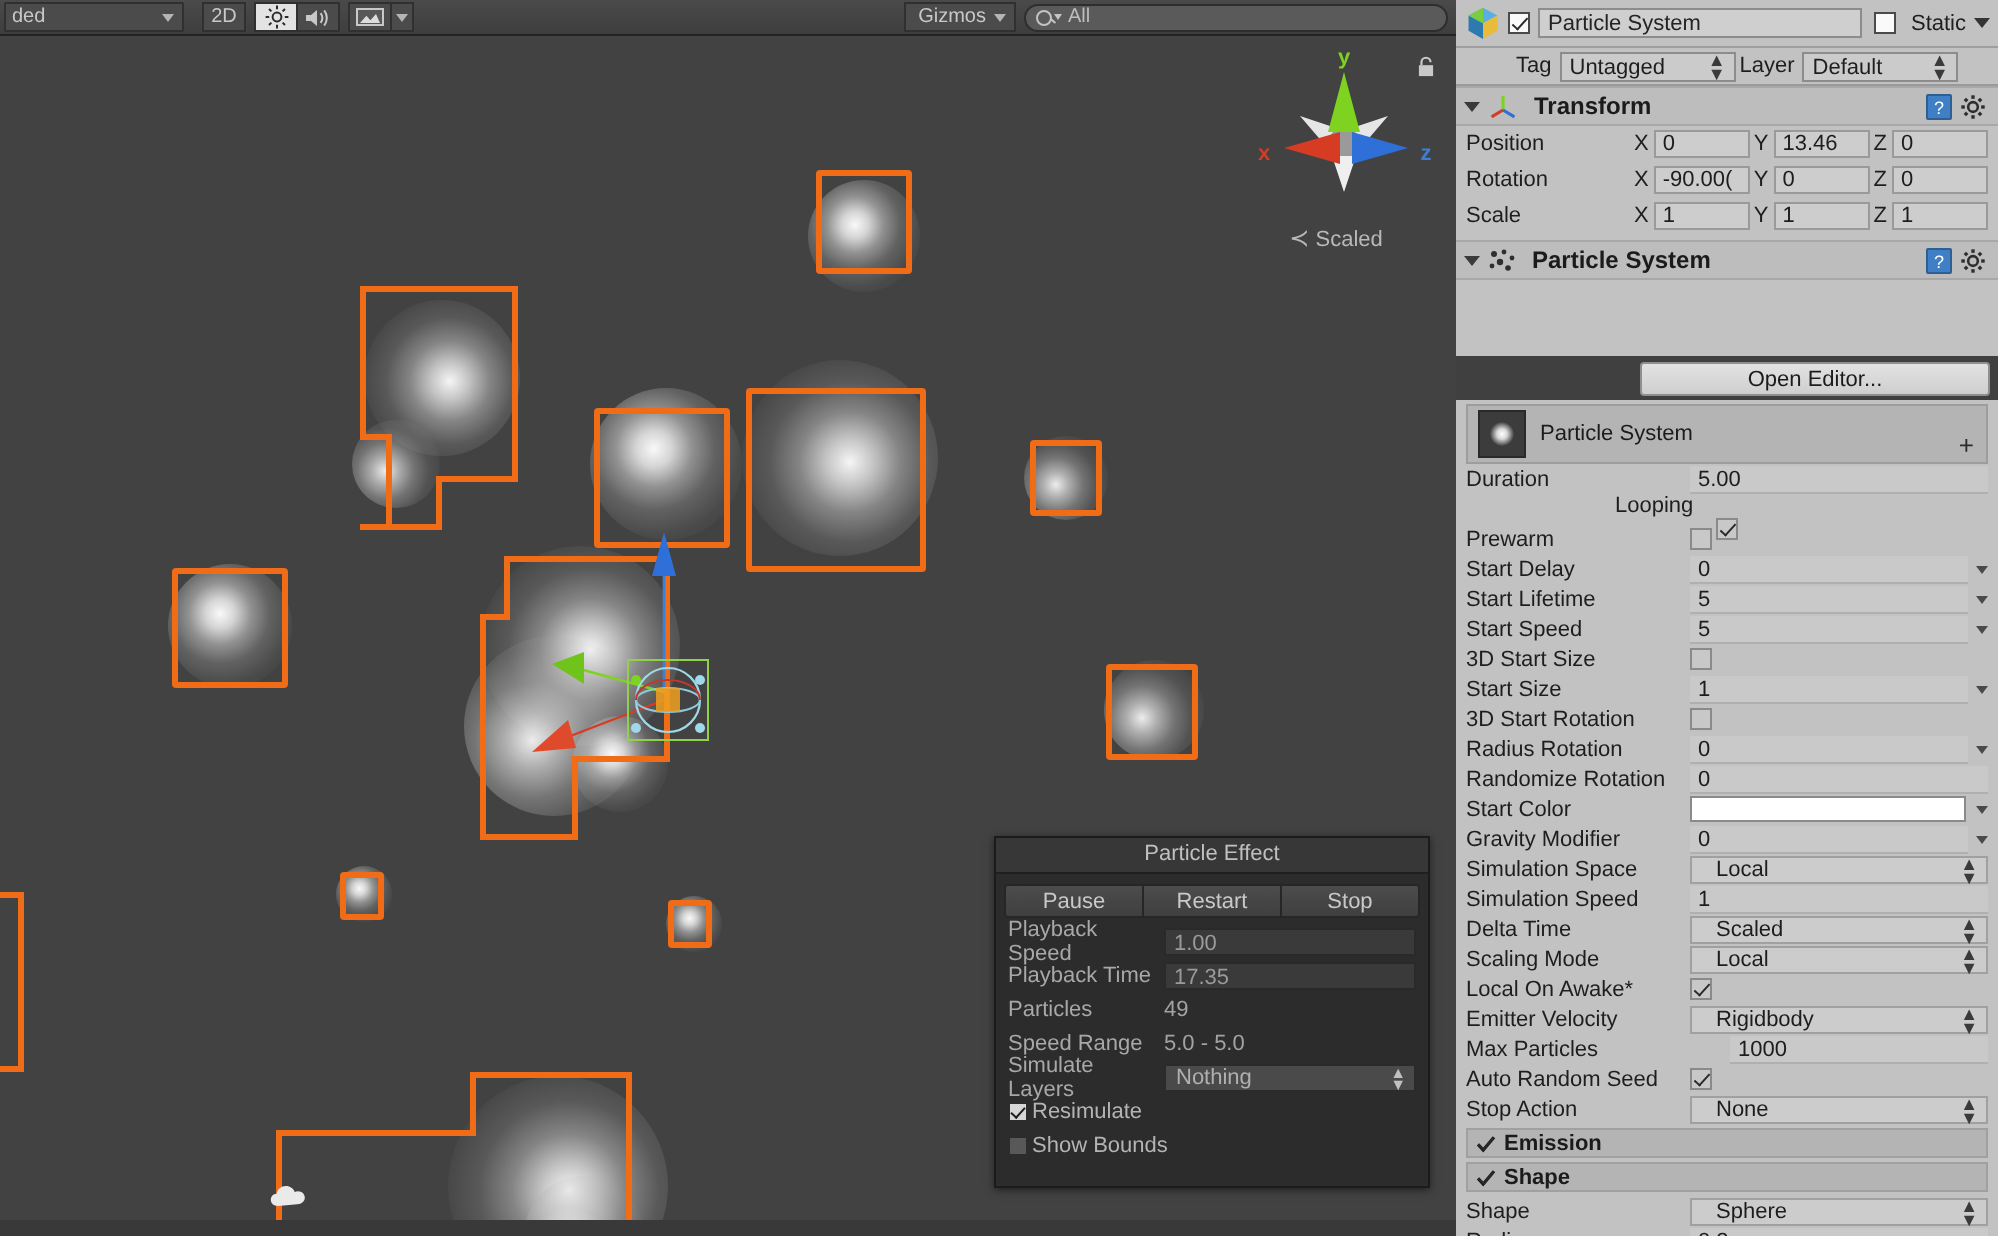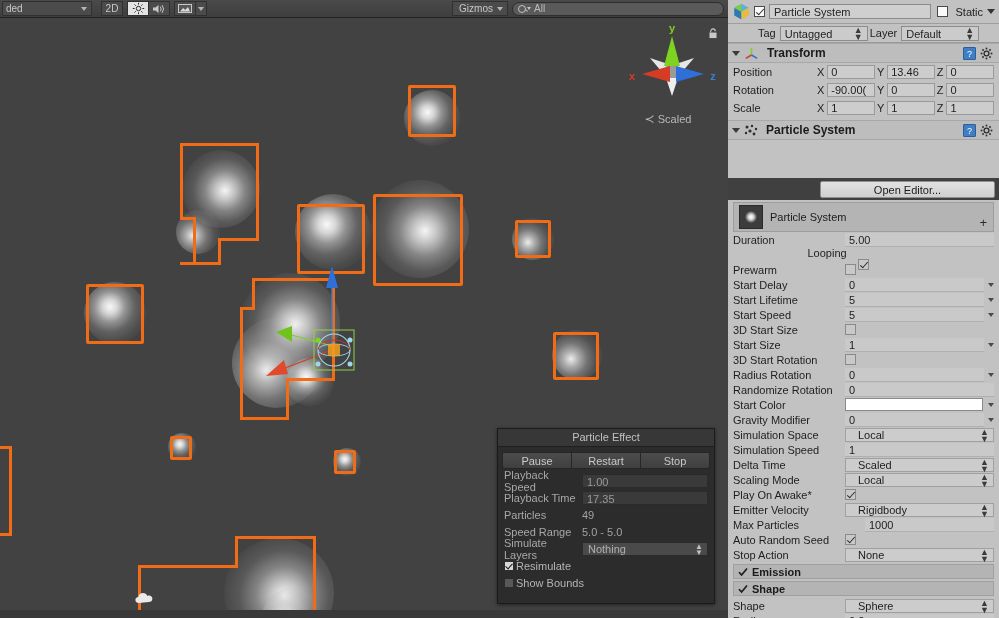--- a/index.html
+++ b/index.html
@@ -338,21 +338,21 @@
       <svg class="lockicon" width="11" height="12" viewBox="0 0 11 12">
         <path d="M3 5V3.4A2.3 2.3 0 0 1 8 3.4" fill="none" stroke="#c9c9c9" stroke-width="1.2"></path>
         <rect x="1.6" y="5" width="7.8" height="6" fill="#c9c9c9"></rect>
       </svg>
       <div class="persp">
         <span style="color:#b9b9b9;font-size:12px;">≺</span>
         <span>Scaled</span>
       </div>
     </div>
 
-    <div class="pe" style="left:497px;top:410px;">
+    <div class="pe" style="left:497px;top:400px;">
       <div class="pe-title">Particle Effect</div>
       <div class="pe-btns">
         <div class="pe-btn first">Pause</div>
         <div class="pe-btn">Restart</div>
         <div class="pe-btn last">Stop</div>
       </div>
       <div class="pe-row">
         <span class="pe-lab">Playback Speed</span>
         <span class="pe-field">1.00</span>
       </div>
@@ -605,21 +605,21 @@
         </div>
         <div class="prow" style="height: 15px;">
           <span class="plab">Delta Time</span>
           <span class="pdrop"><span>Scaled</span><span class="updn2">▲<br>▼</span></span>
         </div>
         <div class="prow" style="height: 15px; justify-content: center;">
           <span class="plab">Scaling Mode</span>
           <span class="pdrop"><span>Local</span><span class="updn2">▲<br>▼</span></span>
         </div>
         <div class="prow" style="height: 15px;">
-          <span class="plab">Play On Awake*</span>
+          <span class="plab">Local On Awake*</span>
           <span class="fwrap">
             <span class="pcb on"></span>
           </span>
         </div>
         <div class="prow" style="height: 15px;">
           <span class="plab">Emitter Velocity</span>
           <span class="pdrop"><span>Rigidbody</span><span class="updn2">▲<br>▼</span></span>
         </div>
         <div class="prow" style="height: 15px; gap: 20px;">
           <span class="plab">Max Particles</span>

